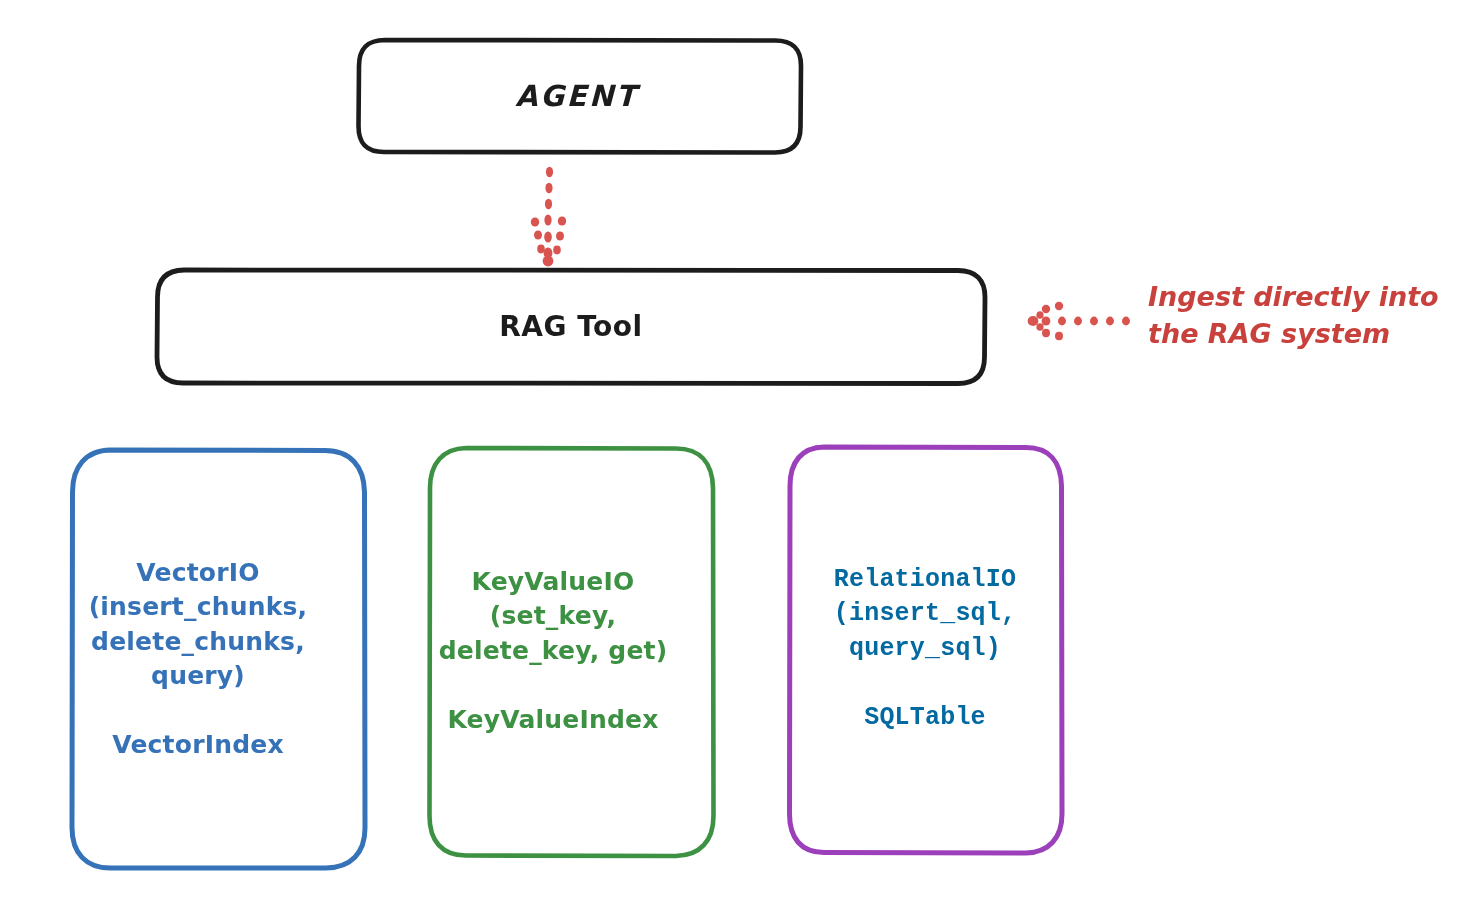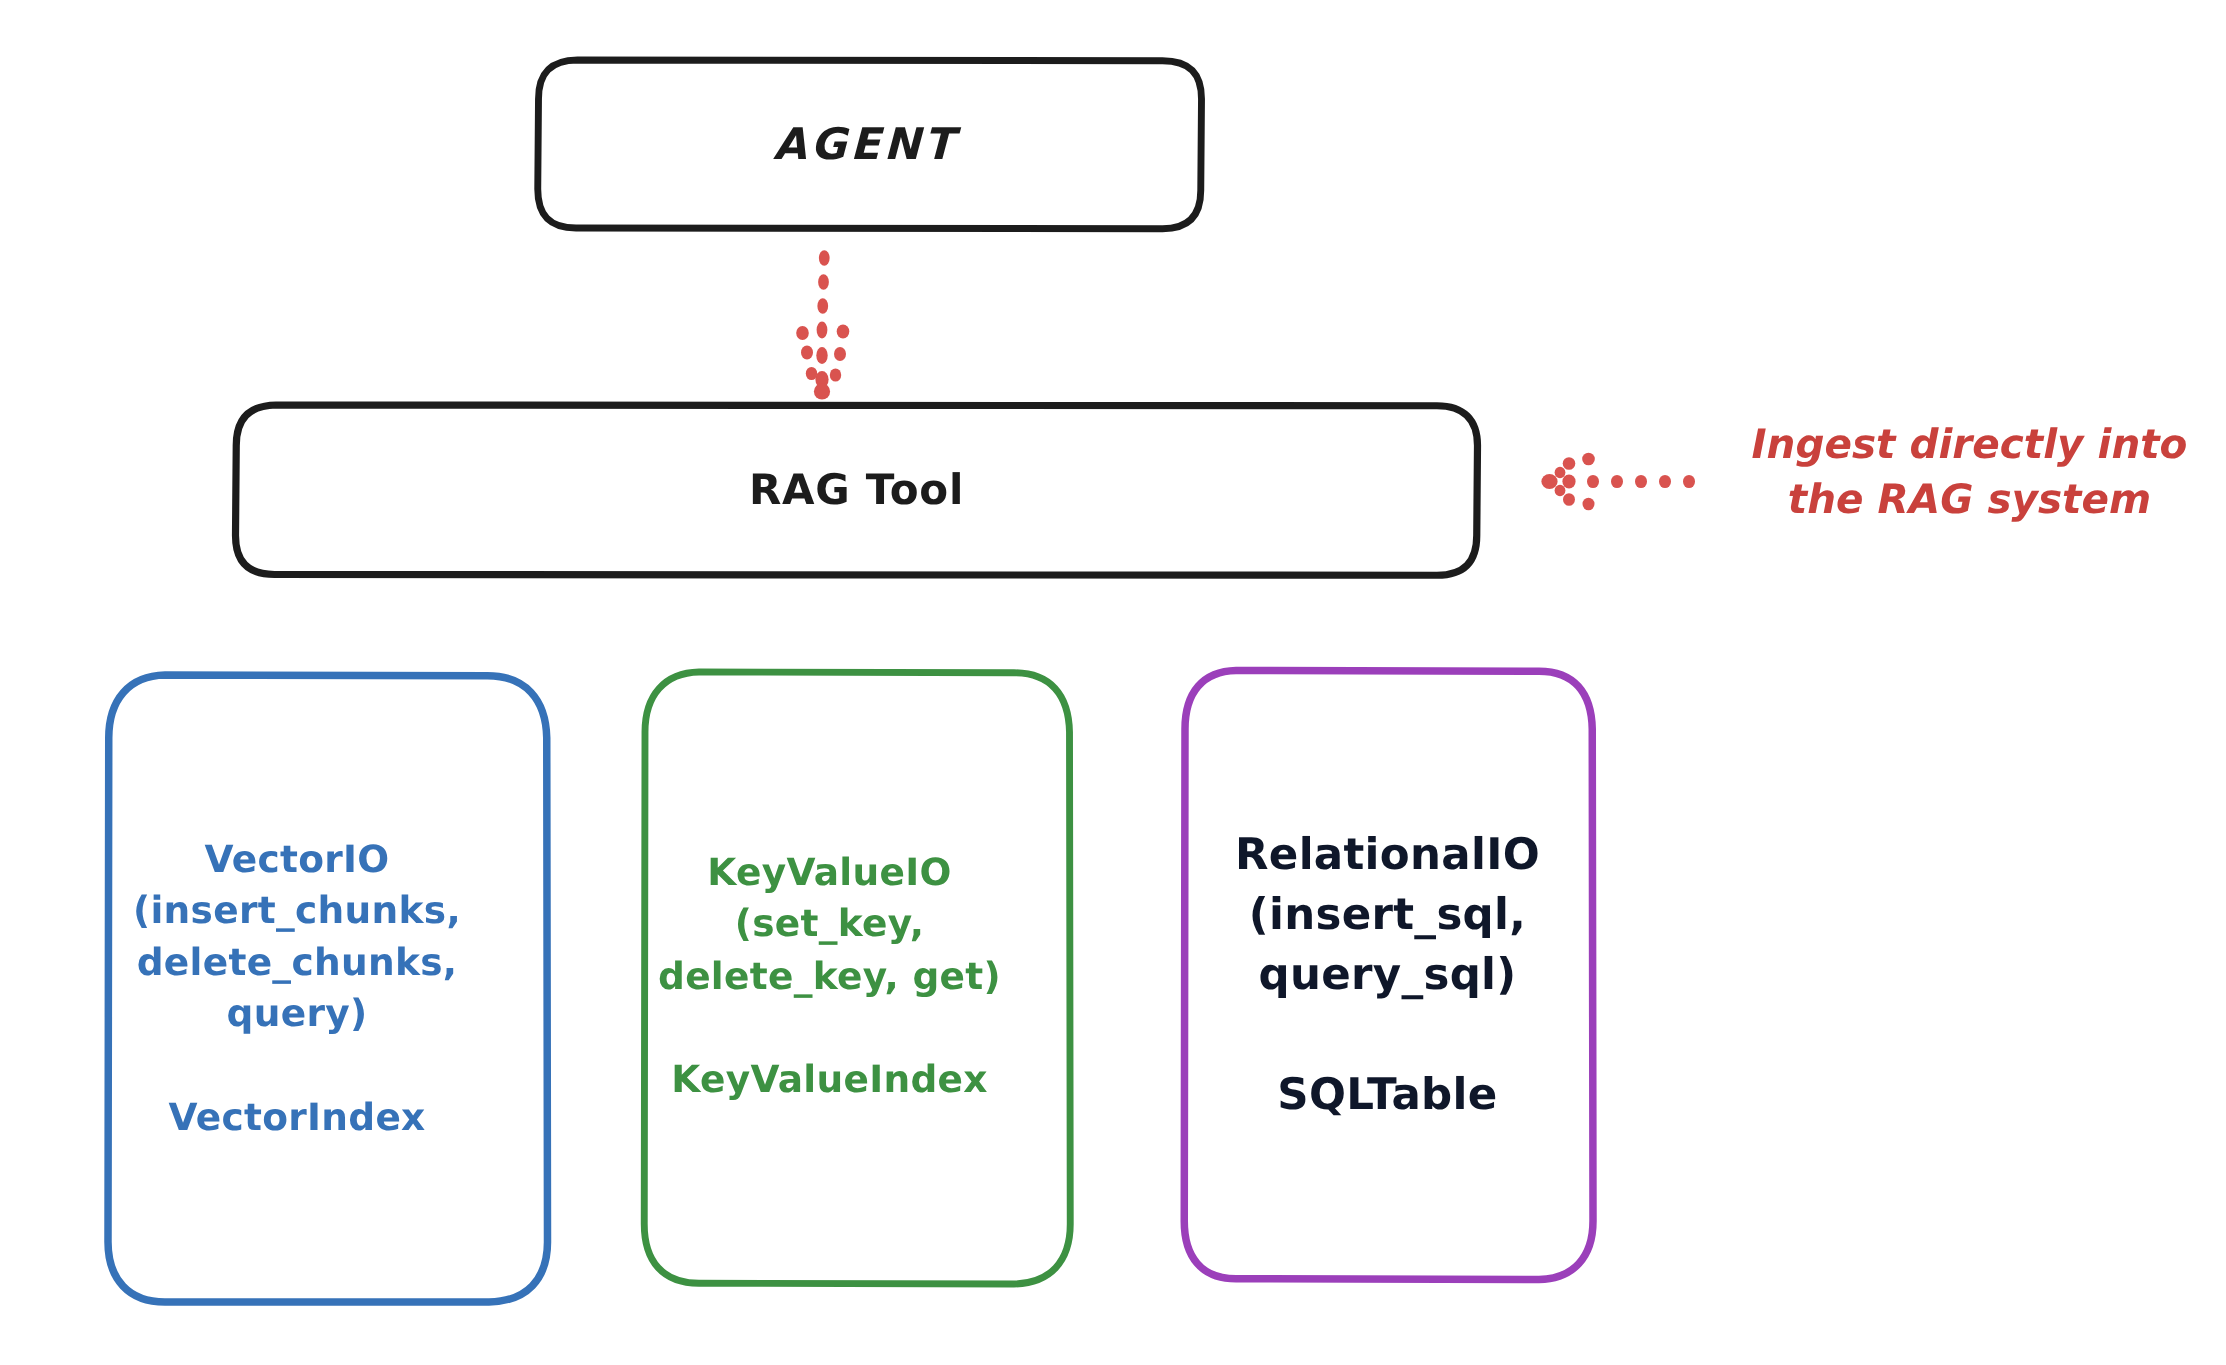--- a/index.html
+++ b/index.html
@@ -87,35 +87,35 @@
   }
   .leaf .node-label {
     font-family: "DejaVu Sans", sans-serif;
     font-weight: 600;
     font-size: 25px;
     line-height: 1.38;
     letter-spacing: 0.2px;
   }
   #vectorio-node .node-label { color: #3672b8; font-size: 25px; }
   #keyvalueio-node .node-label { color: #3d9142; font-size: 25px; }
-  #relationalio-node .node-label { color: #0f172a; font-size: 29px; }
+  #relationalio-node .node-label { color: #0369a1; font-size: 25px; font-family: Liberation Mono, monospace; }
 
   
   #ingest-annotation {
     position: absolute;
     left: 1148px;
     top: 278px;
     width: 330px;
     color: #c9413c;
     font-family: "DejaVu Sans", sans-serif;
     font-style: italic;
     font-weight: 600;
     font-size: 27px;
     line-height: 1.38;
-    text-align: center;
+    text-align: left;
     white-space: pre-line;
   }
 </style>
 </head>
 <body>
 
 <svg id="canvas" viewBox="0 0 1484 910" aria-hidden="true">
 
   <path d="M 385 40
            L 775 40.5

